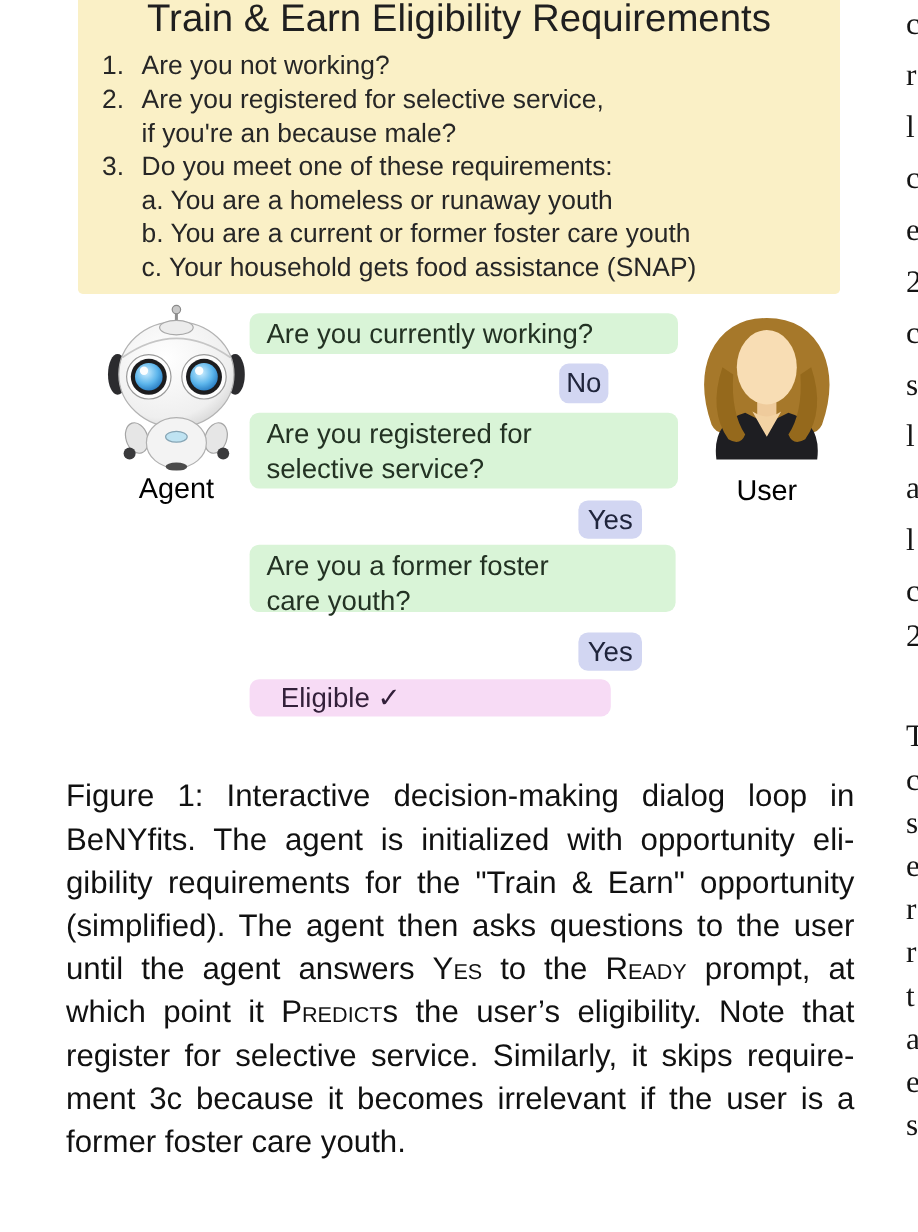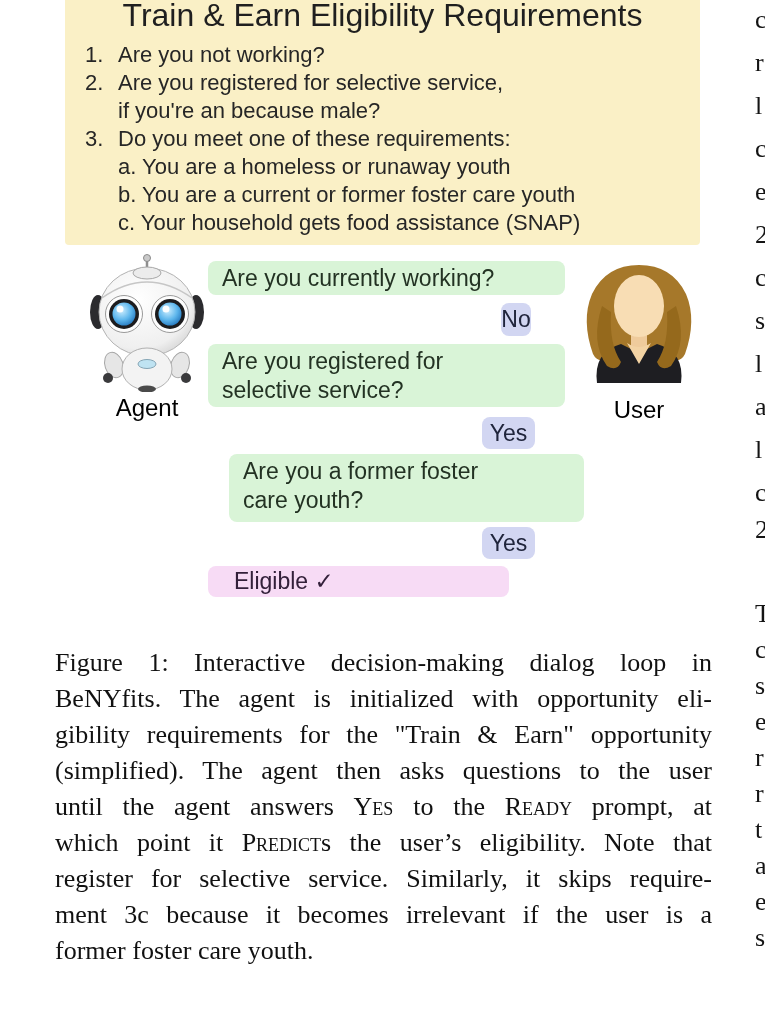--- a/index.html
+++ b/index.html
@@ -16,37 +16,37 @@
   .req-row .marker{width:33px;flex:0 0 33px;}
   .req-row .rtext{white-space:pre-line;}
   .row1{top:41px;} .row2{top:69px;} .row3{top:125px;}
 
   
   .bubble{position:absolute;border-radius:8px;font-size:23px;}
   .q{background:var(--question-bg,#D9F4D7);color:#233223;}
   .a{background:var(--answer-bg,#D2D6F2);color:#20253C;text-align:center;}
   .r{background:var(--result-bg,#F7DBF5);color:#33203A;}
   .q1{left:208px;top:261px;width:357px;height:34px;line-height:34px;padding-left:14px;box-sizing:border-box;}
-  .a1{left:501px;top:303px;width:30px;height:33px;line-height:33px;}
+  .a1{left:466px;top:303px;width:41px;height:33px;line-height:33px;}
   .q2{left:208px;top:344px;width:357px;height:63px;line-height:29px;padding:3px 0 0 14px;box-sizing:border-box;white-space:pre-line;}
   .a2{left:482px;top:417px;width:53px;height:32px;line-height:32px;}
-  .q3{left:208px;top:454px;width:355px;height:68px;line-height:29px;padding:3px 0 0 14px;box-sizing:border-box;white-space:pre-line;margin-left:21px;}
+  .q3{left:208px;top:454px;width:355px;height:56px;line-height:29px;padding:3px 0 0 14px;box-sizing:border-box;white-space:pre-line;}
   .a3{left:482px;top:527px;width:53px;height:32px;line-height:32px;}
   .rb{left:208px;top:566px;width:301px;height:31px;line-height:31px;padding-left:26px;box-sizing:border-box;}
 
   .avatar{position:absolute;}
   .robot{left:88px;top:252px;width:118px;height:140px;}
   .person{left:577px;top:256px;width:124px;height:128px;}
   .actor-label{position:absolute;text-align:center;font-size:24px;color:#000000;}
   .agent-label{left:88px;top:394px;width:118px;}
   .user-label{left:577px;top:396px;width:124px;}
 
   
   .caption{position:absolute;left:55px;top:645px;width:657px;
-           font-family:Liberation Serif, serif;font-size:26px;color:#111;}
+           font-family:Liberation Sans, sans-serif;font-size:26px;color:#111;}
   .cap-line{height:36px;line-height:36px;text-align:justify;text-align-last:justify;}
   .cap-line.last{text-align-last:left;}
   .sc{font-variant:small-caps;}
 
   
   .frag{position:absolute;left:755px;font-family:"Liberation Serif",serif;
         font-size:26px;color:#141414;white-space:pre-line;}
   .frag-top{top:-2px;line-height:43px;}
   .frag-mid{top:512px;line-height:36px;}
   .frag-bottom{top:596px;line-height:36px;}

